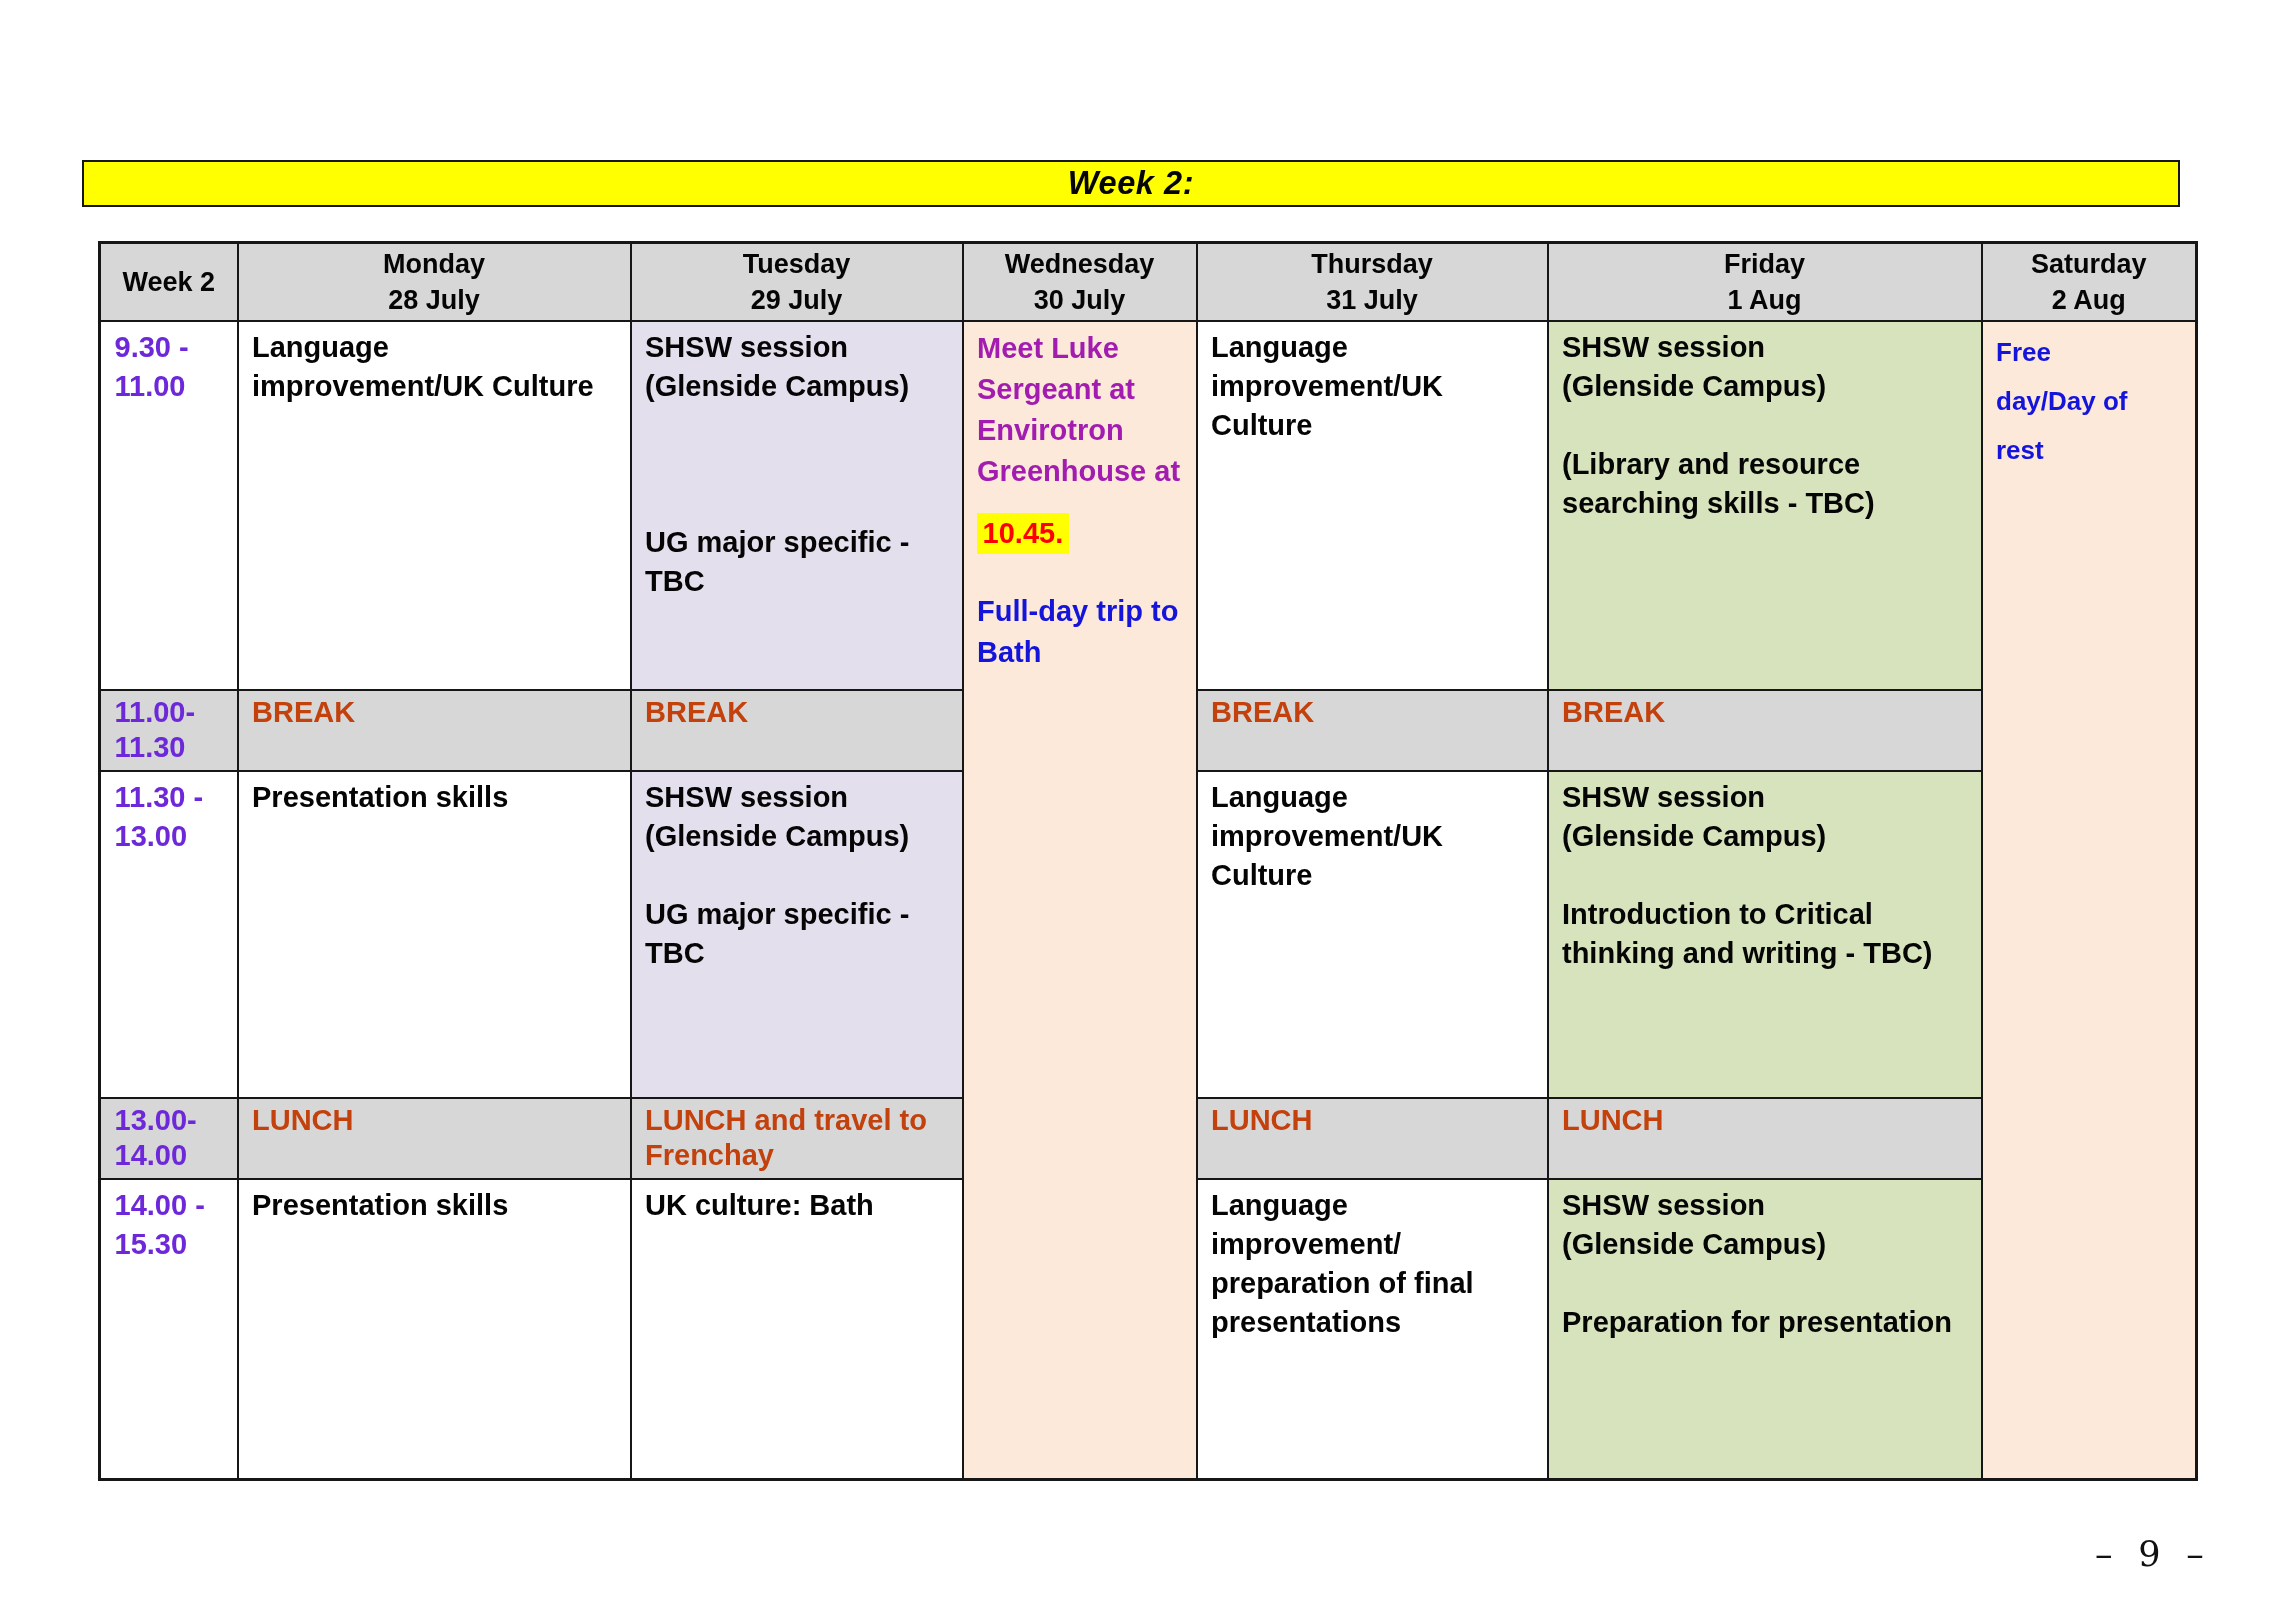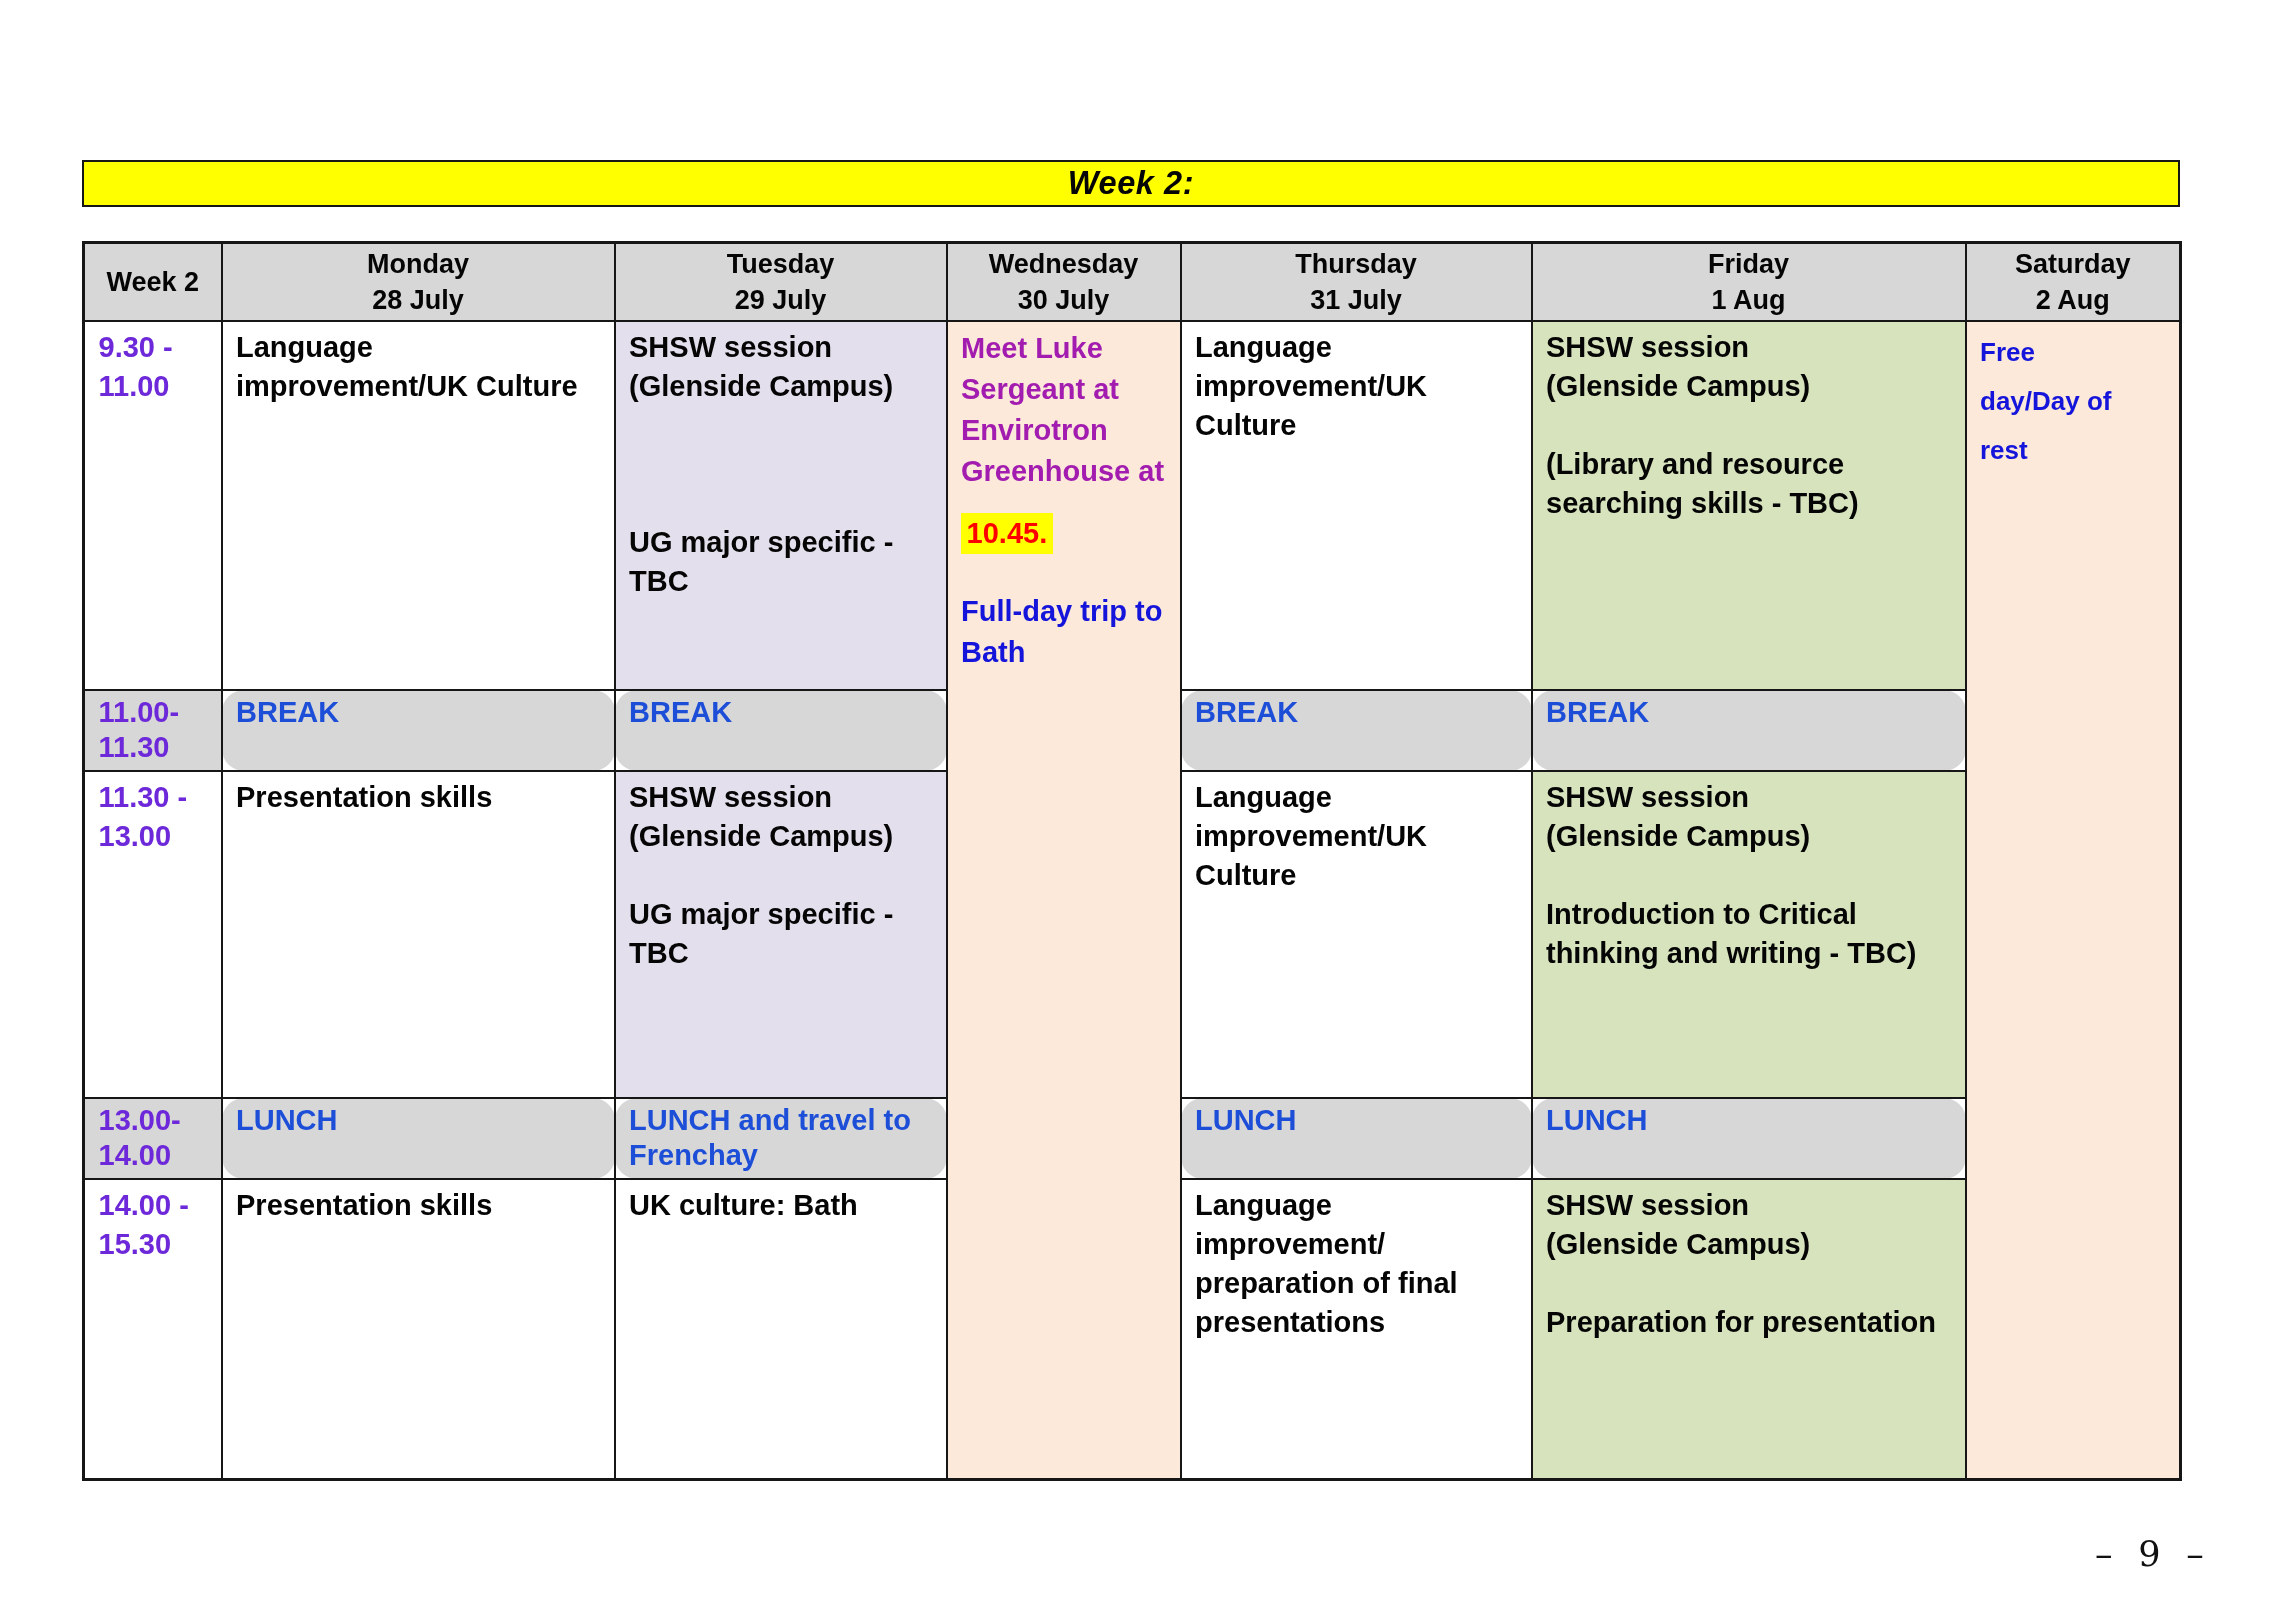--- a/index.html
+++ b/index.html
@@ -13,21 +13,21 @@
   
   .banner{
     position:absolute;left:82px;top:160px;width:2098px;height:47px;
     background:#FFFF00;border:2.8px solid #161616;box-sizing:border-box;
     display:flex;align-items:center;justify-content:center;
   }
   .banner-title{font-weight:bold;font-size:32.5px;letter-spacing:0.6px;font-style:italic;}
 
   
   table.schedule{
-    position:absolute;left:82px;top:241px;width:2098px;
+    position:absolute;left:98px;top:241px;width:2098px;
     border-collapse:collapse;table-layout:fixed;
     border:3.4px solid #161616;
   }
   .schedule td,.schedule th{
     border:2.2px solid #161616;vertical-align:top;box-sizing:border-box;
     font-weight:bold;font-size:29px;line-height:39px;
     padding:5.6px 13.5px;text-align:left;overflow:visible;
   }
   .schedule th{
     background:#D7D7D7;text-align:center;vertical-align:middle;
@@ -36,21 +36,21 @@
   .line{white-space:nowrap;}
 
   .time{color:#6d28d9;padding-left:15.7px;}
   .offset{padding-top:61px;}
 
   .gray{background:#D7D7D7;}
   .lav{background:#E4DFEC;}
   .green{background:#D6E3BC;}
   .peach{background:#FCE9DA;}
 
-  .red-label{color:#1d4ed8;border-radius:22px;}
+  .red-label{color:#c2410c;}
 
   tr.short td{line-height:35px;padding-top:3.4px;margin-top:33px;}
 
   
   .wed-cell{
     text-align:center;padding:94px 5.6px 5.6px 5.6px;
   }
   .wed-cell .line{line-height:41px;}
   .red-notice{color:#a21caf;}
   .hl-time{

